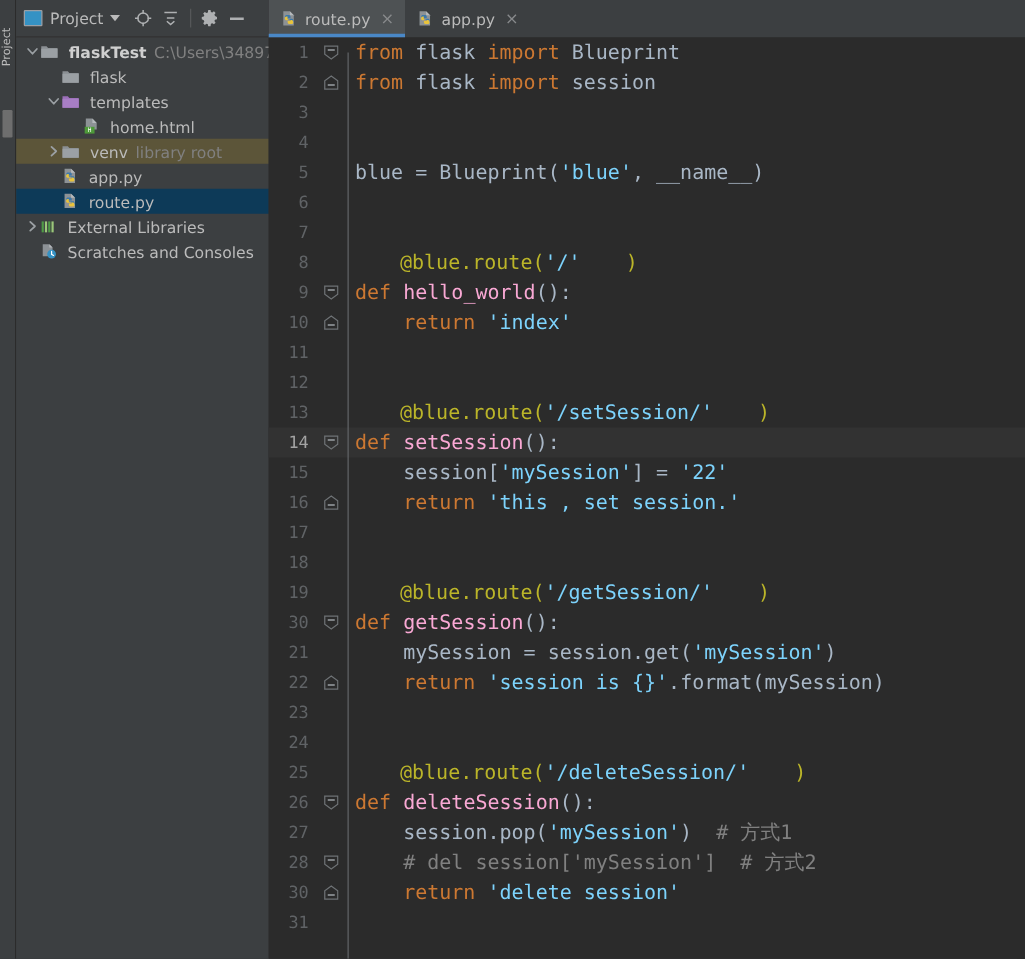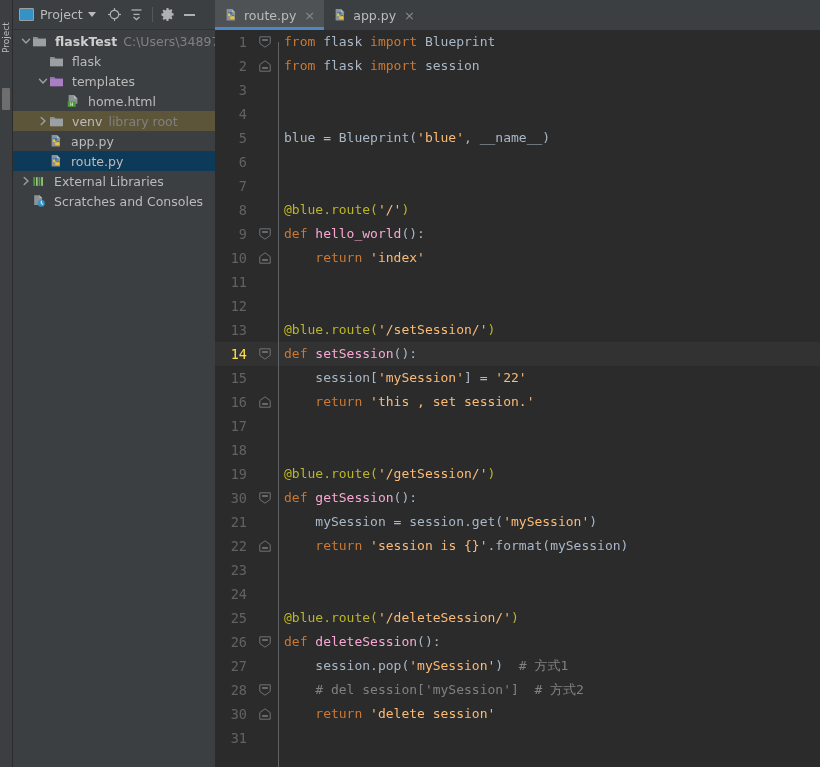--- a/index.html
+++ b/index.html
@@ -115,44 +115,44 @@
   .code-rows { position: relative; }
   .row {
     position: relative; height: 24px; display: flex; align-items: center;
   }
   .row.current { background: #323232; }
   .lineno {
     width: 37px; flex: 0 0 auto; text-align: right; padding-right: 5px;
     color: #606366; font-size: 13.5px;
     font-family: "DejaVu Sans Mono", "Liberation Mono", monospace;
   }
-  .row.current .lineno { color: #fde047; }
+  .row.current .lineno { color: #a3a3a3; }
   .gutter {
     width: 26px; flex: 0 0 auto; position: relative; height: 24px;
   }
   .code-text {
     flex: 1 1 auto; padding-left: 6px;
     font-family: "DejaVu Sans Mono", "Liberation Mono", monospace;
-    font-size: 13px; line-height: 24px; white-space: pre; color: #a9b7c6;
+    font-size: 16px; line-height: 24px; white-space: pre; color: #a9b7c6;
     letter-spacing: 0px;
   }
   
   .fold-rail {
     position: absolute; left: 63px; top: 0; width: 1px;
     background: #606366;
   }
   .fold-box {
     position: absolute; left: 7px; top: 6px; width: 12px; height: 12px;
   }
 
   
   .t-kw   { color: #cc7832; }
-  .t-str  { color: #fdba74; }
+  .t-str  { color: #7dd3fc; }
   .t-fn   { color: #f9a8d4; }
-  .t-dec  { color: #bbb529; }
+  .t-dec  { color: #bbb529; margin-left: 36px; }
   .t-cmt  { color: #808080; }
   .t-id   { color: #a9b7c6; }
 </style>
 </head>
 <body>
 
 <div id="app">
 
   <div class="left-strip">
     <div class="left-strip-label">Project</div>

